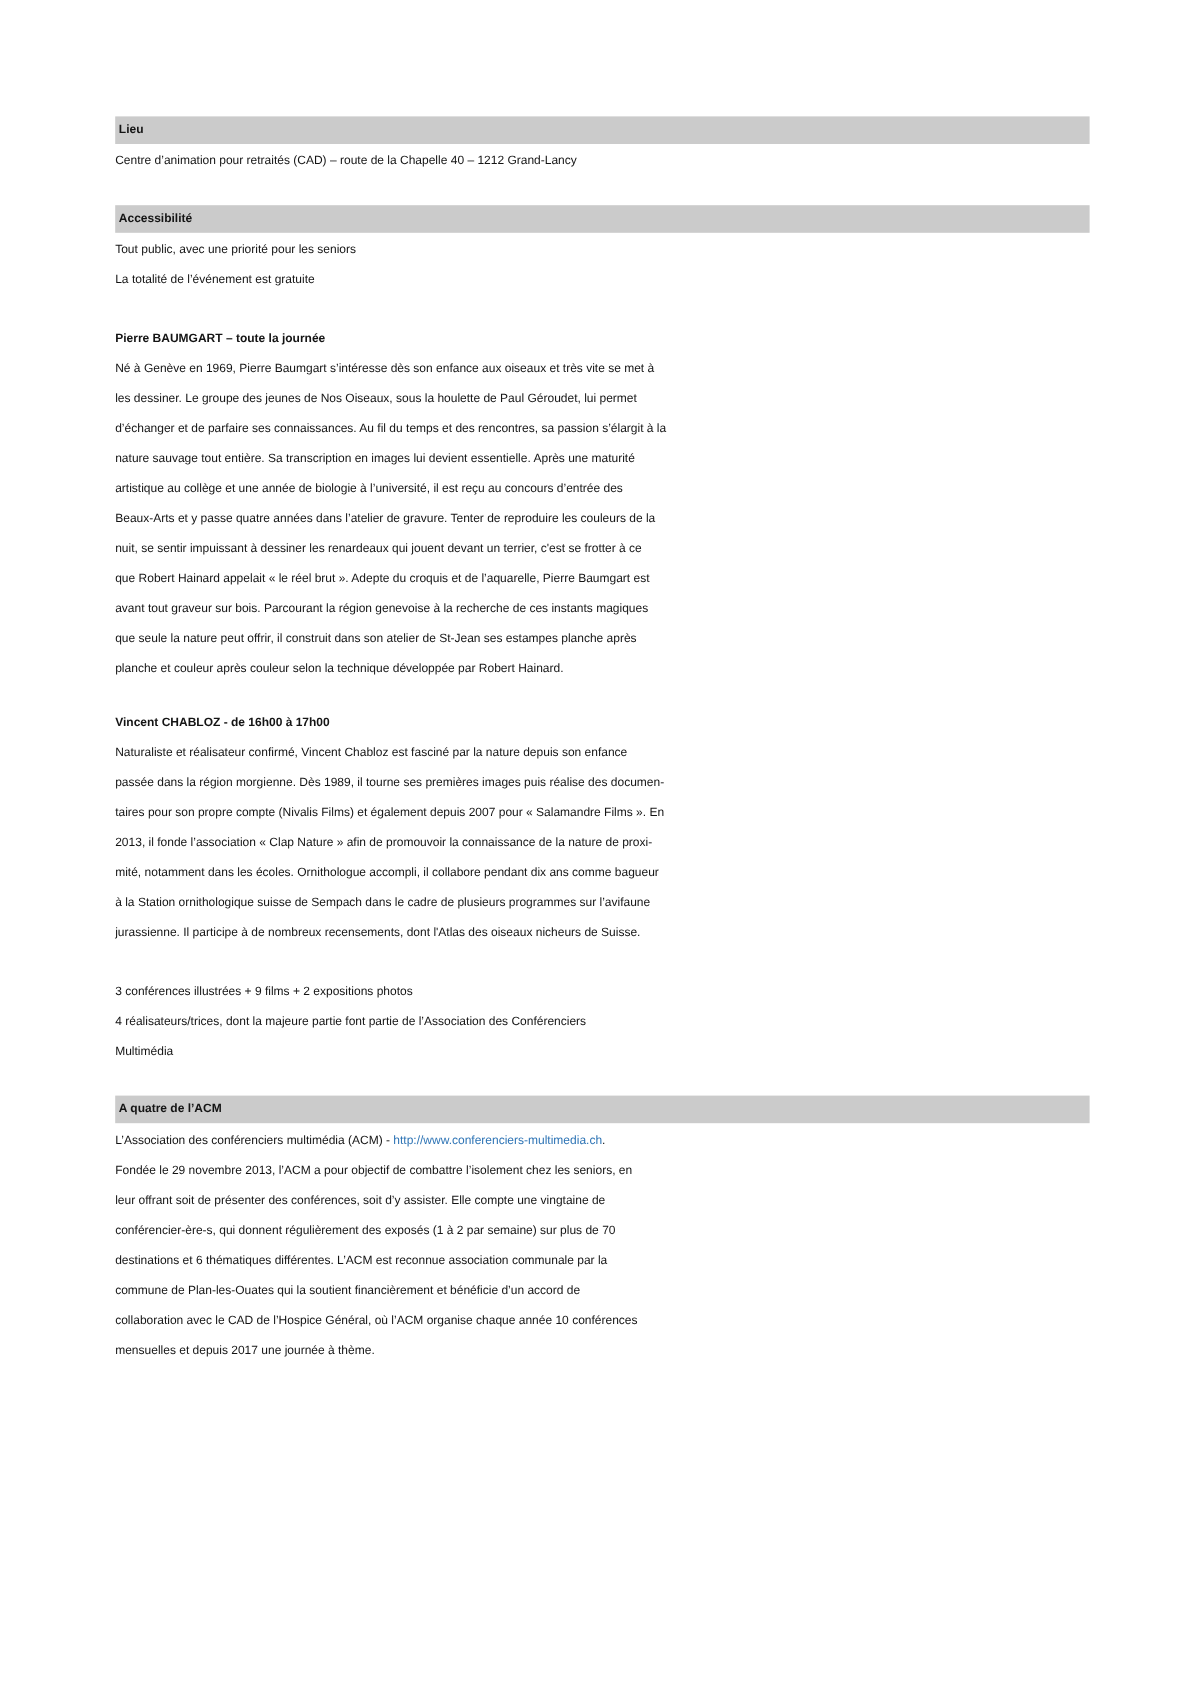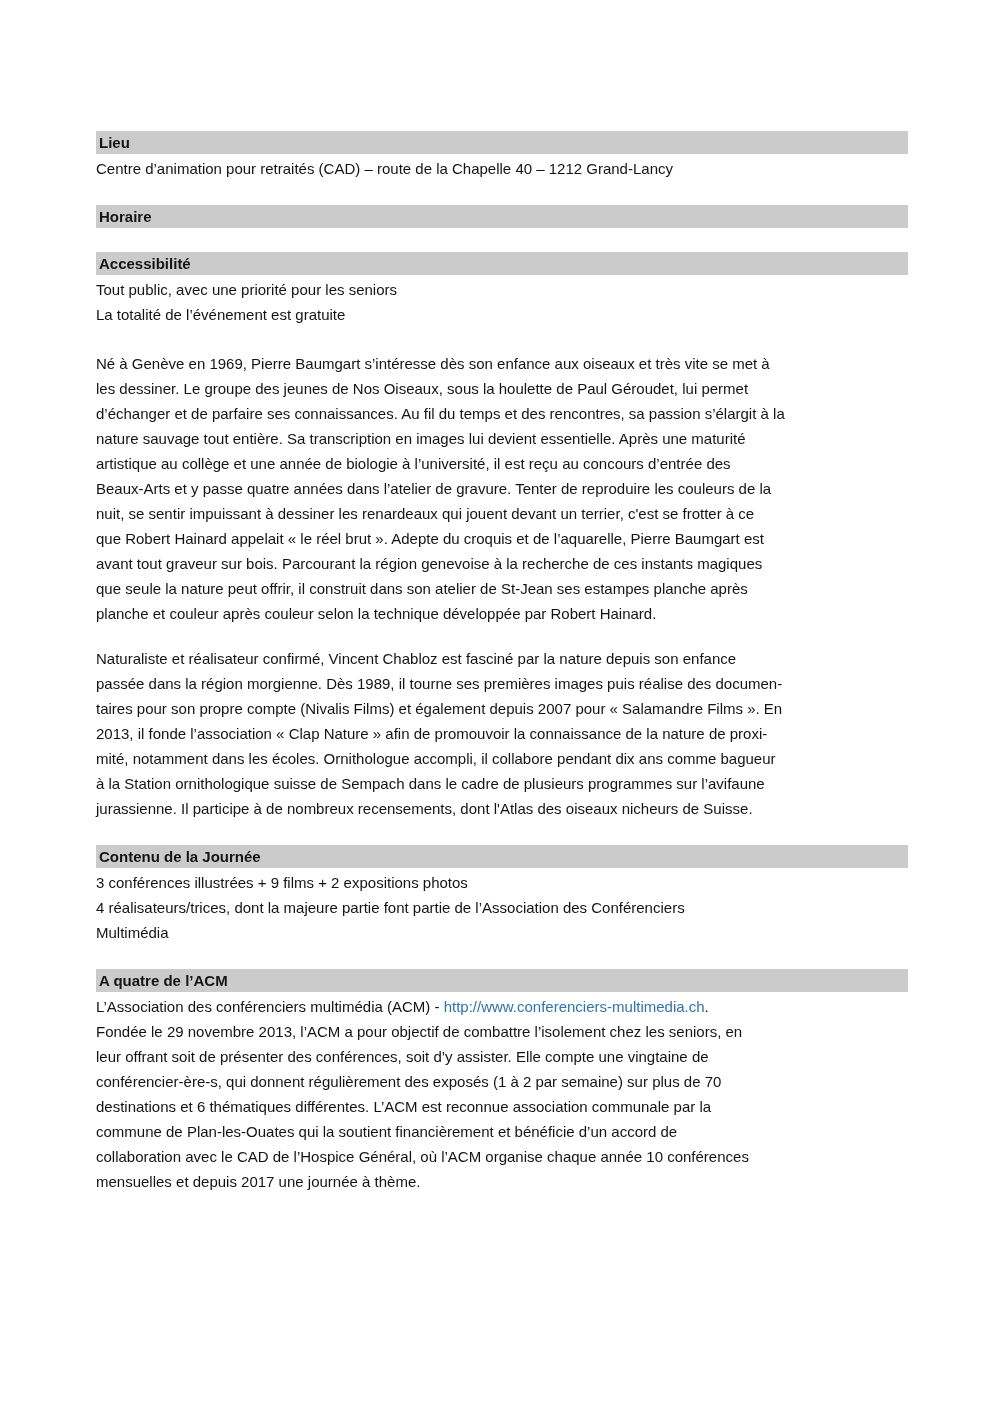--- a/index.html
+++ b/index.html
@@ -9,24 +9,23 @@
     width: 1000px;
     height: 1415px;
     background: #ffffff;
     overflow: hidden;
   }
   .doc {
     position: absolute;
     left: 96px;
     top: 97px;
     width: 844px;
-    font-size: 15px;
+    font-size: 10px;
     line-height: 25px;
     color: #141414;
-    margin-top: 34px;
   }
   section { margin-bottom: 24px; }
   .bar {
     background: #cbcbcb;
     width: 812px;
     height: 23px;
     box-sizing: border-box;
     padding-left: 3px;
     display: flex;
     align-items: center;
@@ -47,62 +46,58 @@
   <div class="doc">
 
     <section>
       <div class="bar">
         <span>Lieu</span>
       </div>
       <div class="lines">Centre d’animation pour retraités (CAD) – route de la Chapelle 40 – 1212 Grand-Lancy</div>
     </section>
 
     <section>
-      <div class="bar">
-        <span>Horaire</span>
-      </div>
     </section>
 
     <section>
       <div class="bar">
         <span>Accessibilité</span>
       </div>
       <div class="line">Tout public, avec une priorité pour les seniors</div>
       <div class="line"><span>La totalité de l’événement est </span><span class="bold">gratuite</span></div>
     </section>
 
     <section>
       <div>
+        <div class="subtitle">Pierre BAUMGART – toute la journée</div>
         <div class="lines">Né à Genève en 1969, Pierre Baumgart s’intéresse dès son enfance aux oiseaux et très vite se met à
 les dessiner. Le groupe des jeunes de Nos Oiseaux, sous la houlette de Paul Géroudet, lui permet
 d’échanger et de parfaire ses connaissances. Au fil du temps et des rencontres, sa passion s’élargit à la
 nature sauvage tout entière. Sa transcription en images lui devient essentielle. Après une maturité
 artistique au collège et une année de biologie à l’université, il est reçu au concours d’entrée des
 Beaux-Arts et y passe quatre années dans l’atelier de gravure. Tenter de reproduire les couleurs de la
 nuit, se sentir impuissant à dessiner les renardeaux qui jouent devant un terrier, c'est se frotter à ce
 que Robert Hainard appelait « le réel brut ». Adepte du croquis et de l’aquarelle, Pierre Baumgart est
 avant tout graveur sur bois. Parcourant la région genevoise à la recherche de ces instants magiques
 que seule la nature peut offrir, il construit dans son atelier de St-Jean ses estampes planche après
 planche et couleur après couleur selon la technique développée par Robert Hainard.</div>
       </div>
       <div class="person-block-gap">
+        <div class="subtitle">Vincent CHABLOZ - de 16h00 à 17h00</div>
         <div class="lines">Naturaliste et réalisateur confirmé, Vincent Chabloz est fasciné par la nature depuis son enfance
 passée dans la région morgienne. Dès 1989, il tourne ses premières images puis réalise des documen-
 taires pour son propre compte (Nivalis Films) et également depuis 2007 pour « Salamandre Films ». En
 2013, il fonde l’association « Clap Nature »  afin de promouvoir la connaissance de la nature de proxi-
 mité, notamment dans les écoles. Ornithologue accompli, il collabore pendant dix ans comme bagueur
 à la Station ornithologique suisse de Sempach dans le cadre de plusieurs programmes sur l’avifaune
 jurassienne. Il participe à de nombreux recensements, dont l'Atlas des oiseaux nicheurs de Suisse.</div>
       </div>
     </section>
 
     <section>
-      <div class="bar">
-        <span>Contenu de la Journée</span>
-      </div>
       <div class="lines">3 conférences illustrées + 9 films + 2 expositions photos
 4 réalisateurs/trices, dont la majeure partie font partie de l’Association des Conférenciers
 Multimédia</div>
     </section>
 
     <section>
       <div class="bar">
         <span>A quatre de l’ACM</span>
       </div>
       <div class="line"><span>L’Association des conférenciers multimédia (ACM) - </span><a class="weblink" href="#">http://www.conferenciers-multimedia.ch</a><span>.</span></div>

